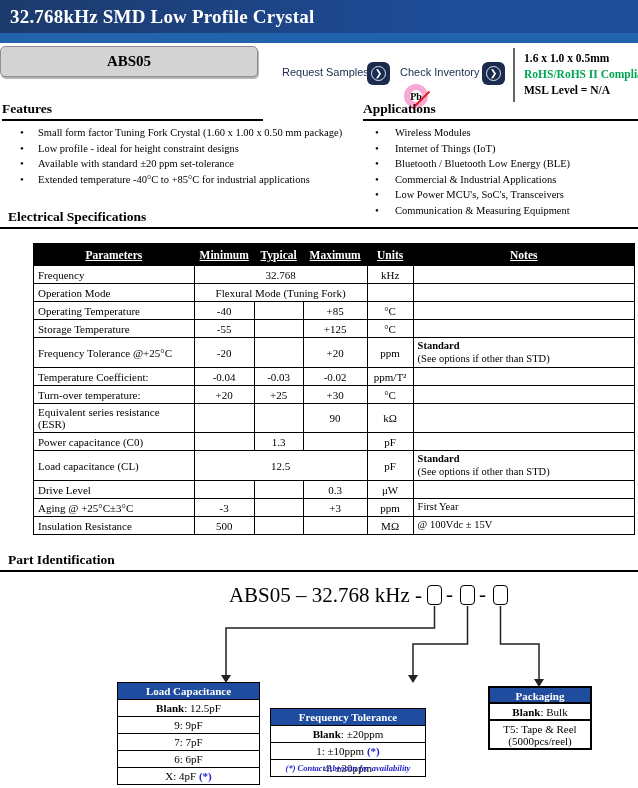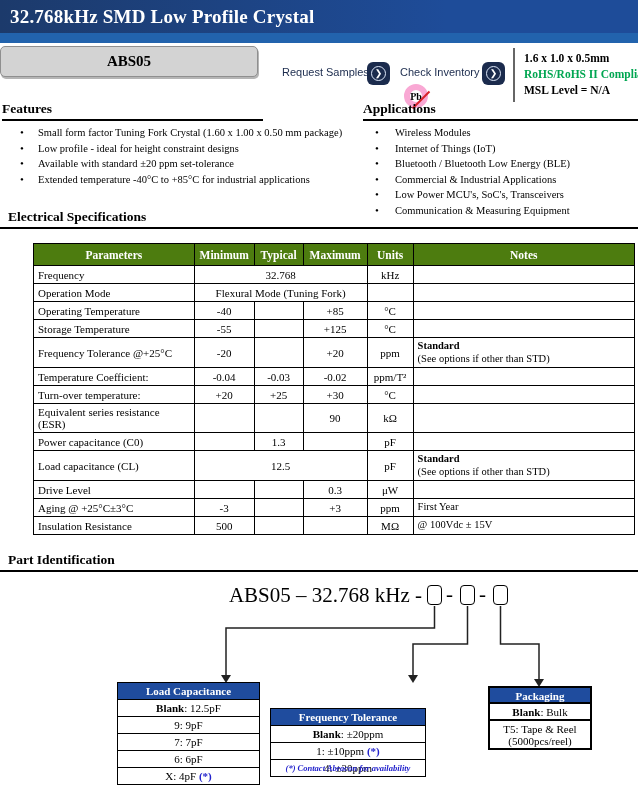--- a/index.html
+++ b/index.html
@@ -74,21 +74,21 @@
 
   
   .elec-head { position:absolute; left:8px; top:209px; }
   .elec-rule { position:absolute; left:0; top:227px; width:638px; border-bottom:2px solid #000; }
   table.spec {
     position:absolute; left:33px; top:243px; width:602px;
     border-collapse:collapse; font-size:11px;
   }
   table.spec th, table.spec td { border:1px solid #000; padding:2px 4px; }
   table.spec th {
-    background:#4d7c0f; color:#fff; font-size:11.5px; font-weight:bold; height:22px;
+    background:#000000; color:#fff; font-size:11.5px; font-weight:bold; height:22px;text-decoration:underline;
   }
   table.spec td { height:18px; }
   td.param { text-align:left; padding-left:6px; }
   td.c { text-align:center; }
   td.notes { text-align:left; font-size:10.5px; line-height:12.5px; padding-left:6px; }
   .nb { font-weight:bold; }
   .col-p{width:161px;} .col-min{width:60px;} .col-typ{width:49px;}
   .col-max{width:64px;} .col-u{width:46px;} .col-n{width:222px;}
 
   

